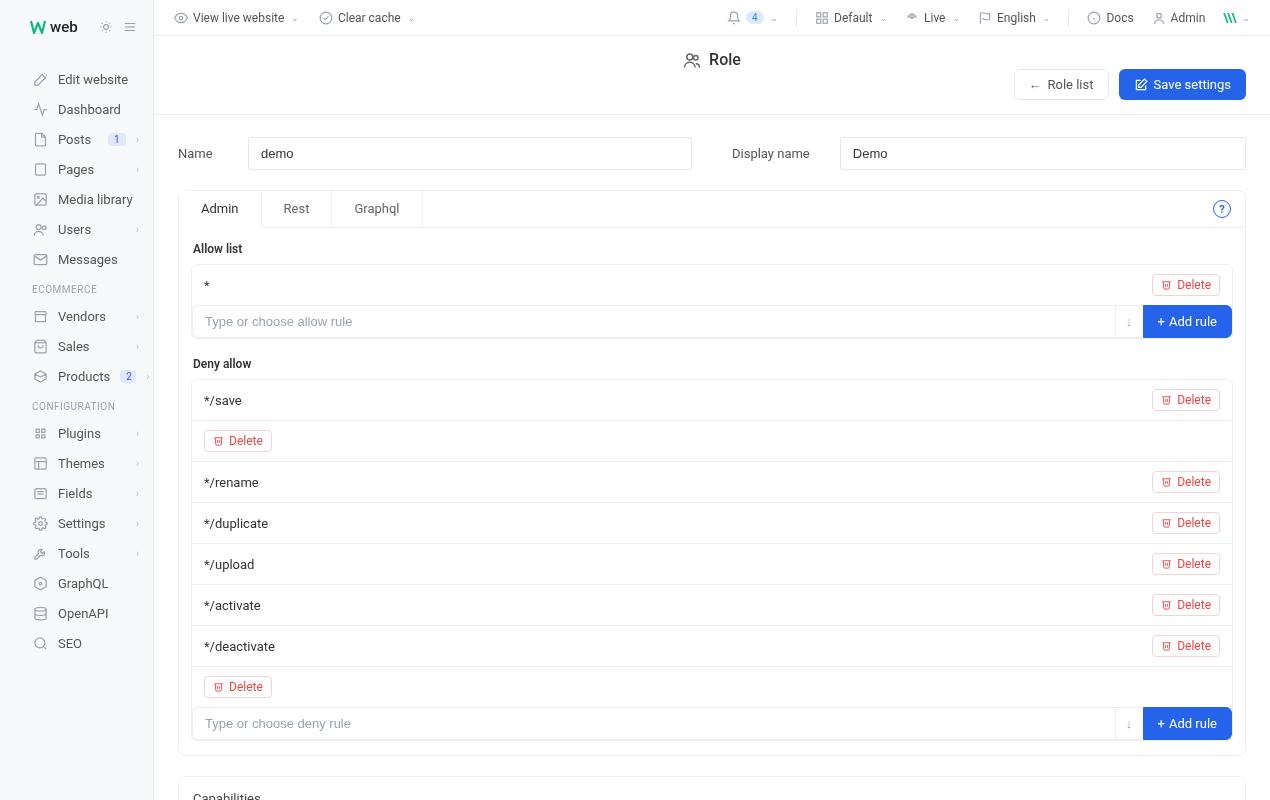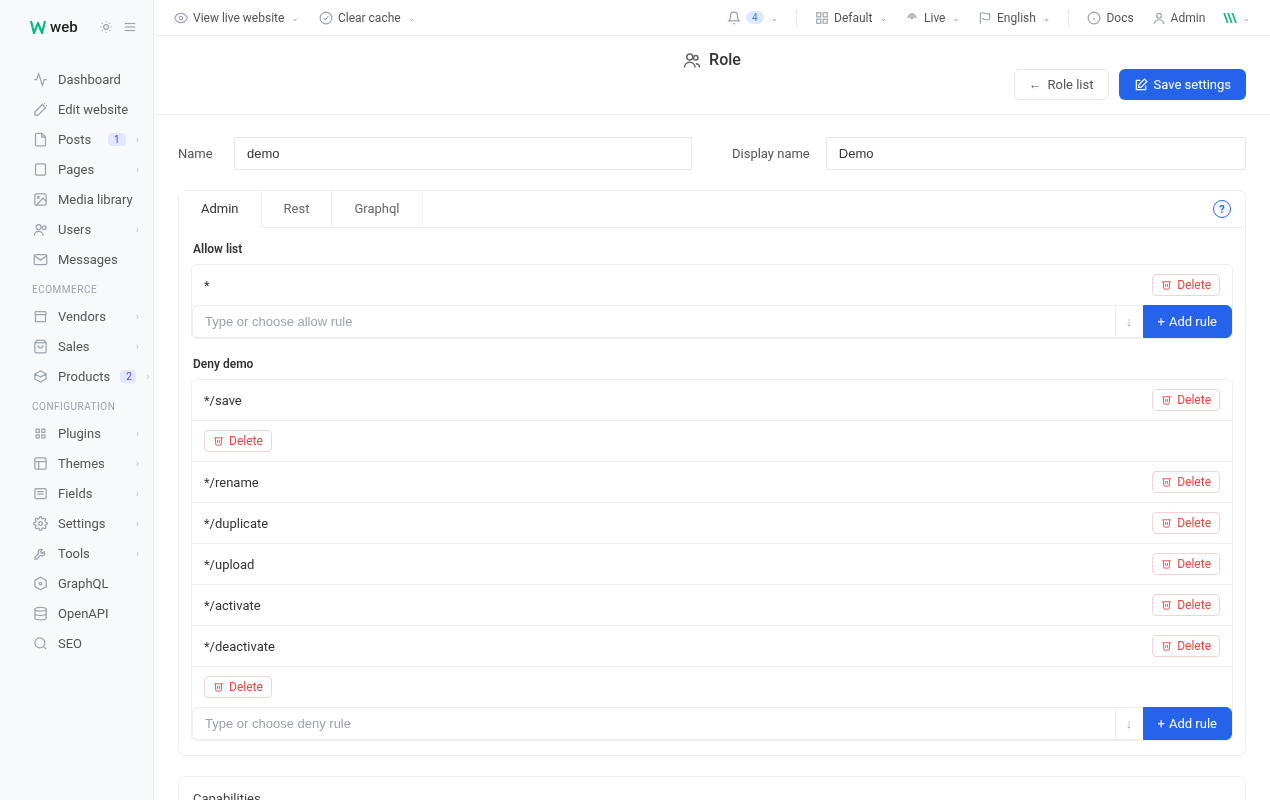--- a/index.html
+++ b/index.html
@@ -43,21 +43,21 @@
 .btn-outline { background: #fff; border-color: #e5e7eb; color: #555; }
 .btn-primary { background: #2563eb; color: #fff; }
 
 
 .content { flex: 1; overflow-y: auto; padding: 22px 24px; }
 
 
 .form-row { display: flex; gap: 40px; margin-bottom: 20px; }
 .form-field { display: flex; align-items: center; gap: 16px; flex: 1; }
 .form-field label { font-size: 13px; color: #555; min-width: 40px; }
-.form-field input { flex: 1; padding: 8px 12px; border: 1px solid #e5e7eb; border-radius: 2px; font-size: 13px; color: #333; }
+.form-field input { flex: 1; padding: 8px 12px; border: 1px solid #e5e7eb; border-radius: 2px; font-size: 13px; color: #333; margin-left: 14px; }
 
 
 .card { border: 1px solid #eceef1; border-radius: 8px; margin-bottom: 20px; }
 .tabs-row { display: flex; align-items: center; border-bottom: 1px solid #eceef1; }
 .tabs { display: flex; }
 .tab { padding: 10px 22px; font-size: 13px; color: #666; cursor: pointer; border-right: 1px solid #eceef1; }
 .tab.active { background: #fff; color: #333; border-bottom: 2px solid #fff; margin-bottom: -1px; }
 .help-icon { margin-left: auto; margin-right: 14px; width: 18px; height: 18px; border: 1.5px solid #2563eb; border-radius: 50%; display: flex; align-items: center; justify-content: center; color: #2563eb; font-size: 11px; font-weight: bold; cursor: pointer; }
 
 .list-section { padding: 14px 12px 14px 12px; }
@@ -112,33 +112,33 @@
               <line x1="3" y1="18" x2="21" y2="18"></line>
             </svg>
         </span>
       </div>
     </div>
     <nav class="sidebar-nav">
       <div id="nav-main">
           <div class="nav-item">
             <span class="icon">
               <svg width="15" height="15" viewBox="0 0 24 24" fill="none" stroke="currentColor" stroke-width="2">
-                <polyline points="22 12 18 12 15 21 9 3 6 12 2 12"></polyline>
-              </svg>
-            </span>
-            <span class="label">Dashboard</span>
-          </div>
-          <div class="nav-item">
-            <span class="icon">
-              <svg width="15" height="15" viewBox="0 0 24 24" fill="none" stroke="currentColor" stroke-width="2">
                 <path d="M15 4l5 5L8 21H3v-5z"></path>
                 <path d="M18 2l1 1M22 6l-1-1"></path>
               </svg>
             </span>
             <span class="label">Edit website</span>
+          </div>
+          <div class="nav-item">
+            <span class="icon">
+              <svg width="15" height="15" viewBox="0 0 24 24" fill="none" stroke="currentColor" stroke-width="2">
+                <polyline points="22 12 18 12 15 21 9 3 6 12 2 12"></polyline>
+              </svg>
+            </span>
+            <span class="label">Dashboard</span>
           </div>
           <div class="nav-item">
             <span class="icon">
               <svg width="15" height="15" viewBox="0 0 24 24" fill="none" stroke="currentColor" stroke-width="2">
                 <path d="M14 2H6a2 2 0 0 0-2 2v16a2 2 0 0 0 2 2h12a2 2 0 0 0 2-2V8z"></path>
                 <polyline points="14 2 14 8 20 8"></polyline>
               </svg>
             </span>
             <span class="label">Posts</span>
             <span class="badge">1</span>
@@ -471,21 +471,21 @@
               </div>
               <div class="add-btn">
                 <span>+</span>
                 <span>Add rule</span>
               </div>
             </div>
           </div>
         </div>
 
         <div class="list-section">
-          <div class="list-title">Deny demo</div>
+          <div class="list-title">Deny allow</div>
           <div class="rule-box">
             <div id="deny-rules">
                 <div class="rule-row">
                   <span class="rule-text">*/save</span>
                   <span class="rule-delete">
                     <span class="icon">
                       <svg width="11" height="11" viewBox="0 0 24 24" fill="none" stroke="currentColor" stroke-width="2">
                         <polyline points="3 6 5 6 21 6"></polyline>
                         <path d="M19 6l-1 14a2 2 0 0 1-2 2H8a2 2 0 0 1-2-2L5 6"></path>
                         <path d="M10 11v6M14 11v6"></path>

